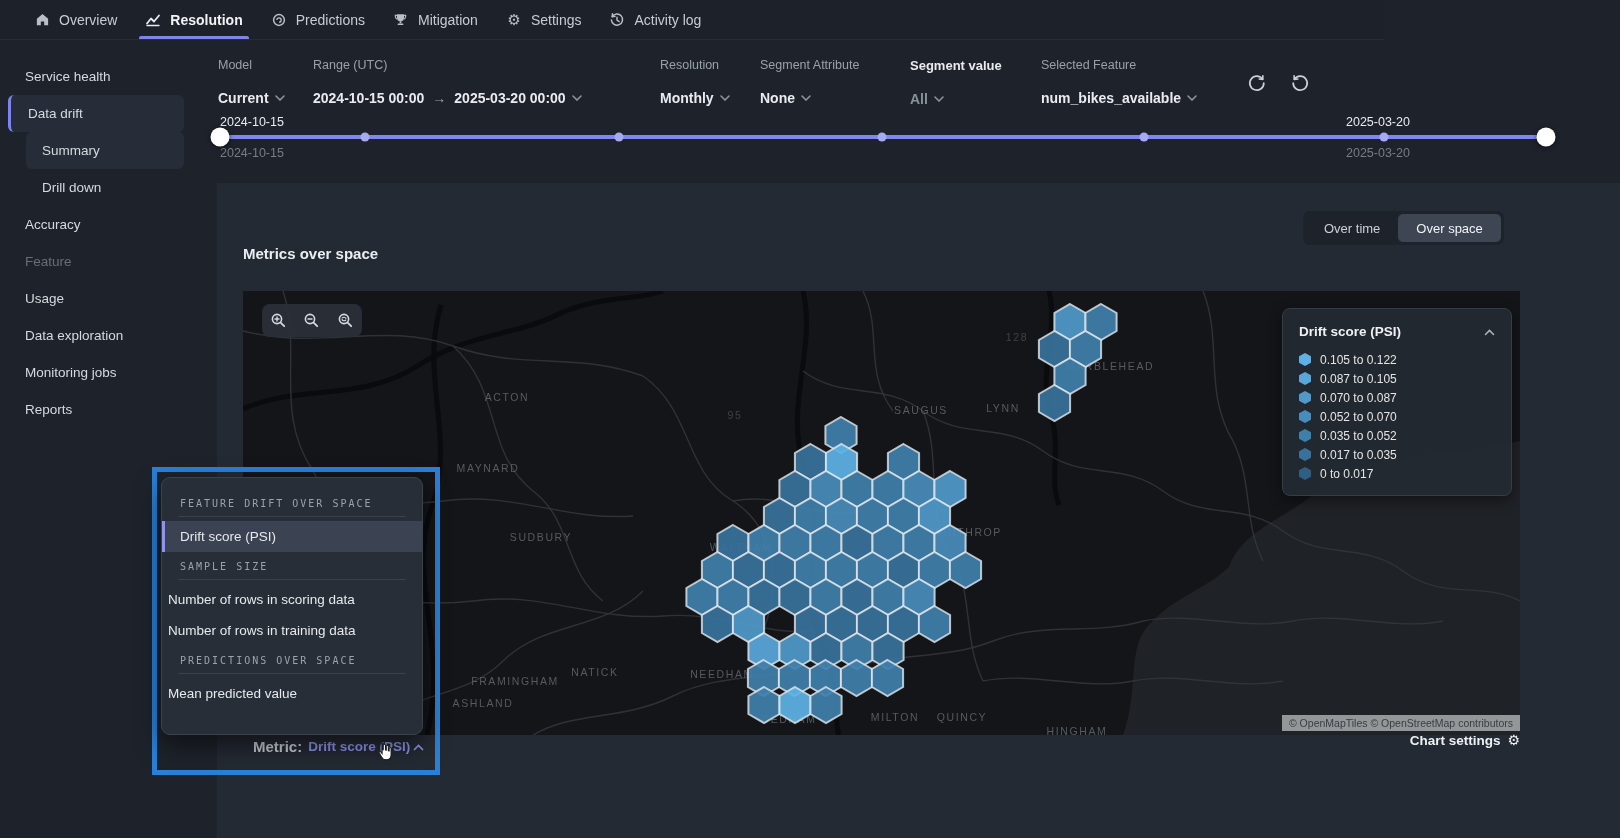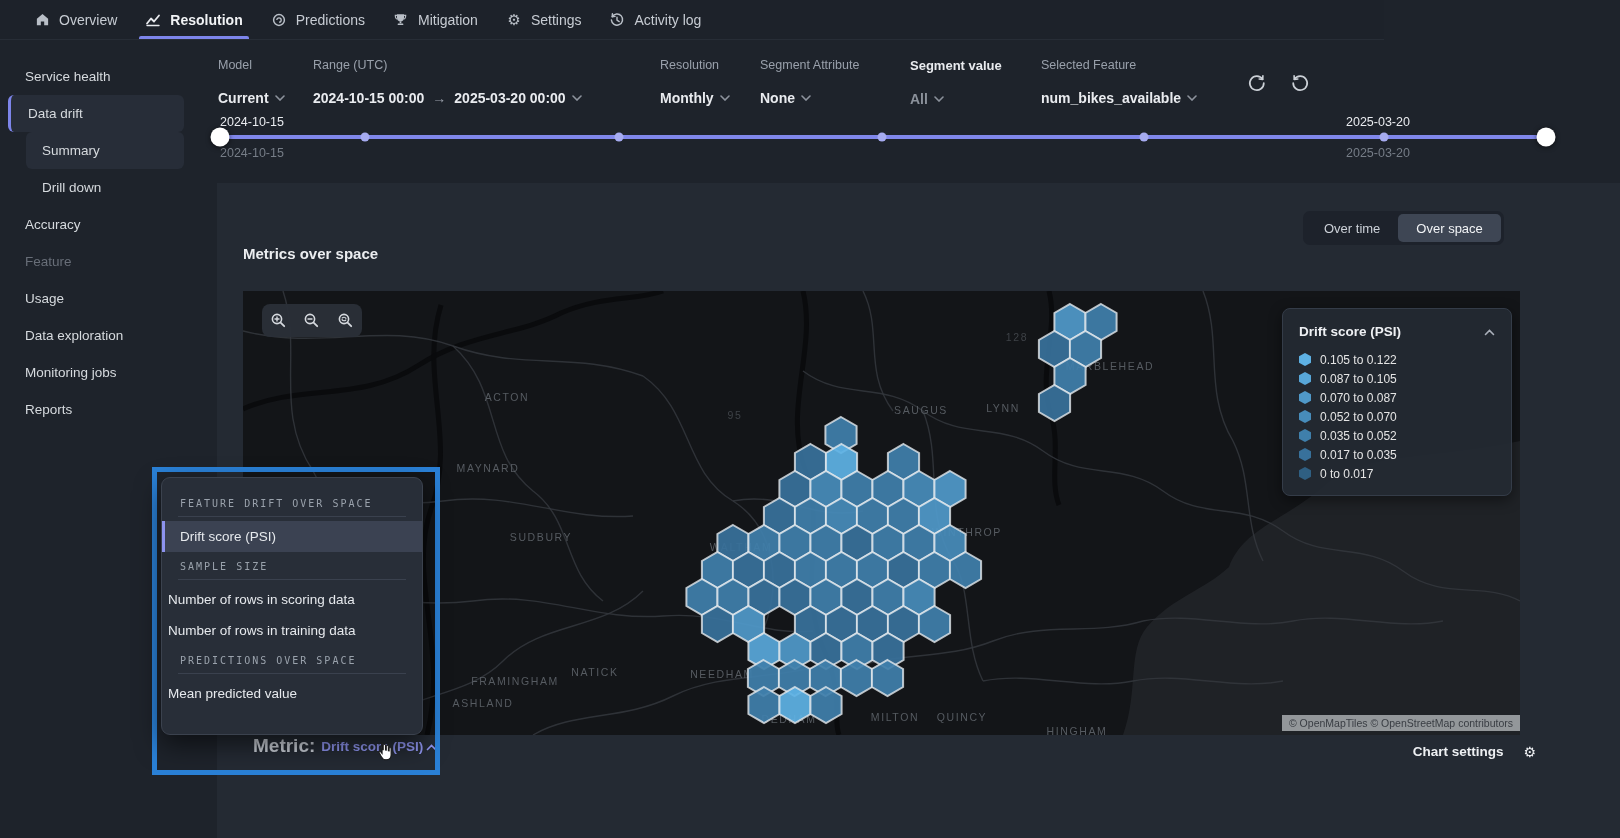--- a/index.html
+++ b/index.html
@@ -83,23 +83,23 @@
     border:1px solid #343c48;border-radius:8px;box-shadow:0 4px 14px rgba(0,0,0,.45);
     padding:13px 16px 12px;box-sizing:border-box;}
   .lg-head{display:flex;align-items:center;justify-content:space-between;margin-bottom:10px;cursor:pointer;}
   .lg-title{font-size:13.5px;font-weight:700;color:#eef0f3;}
   .lg-row{display:flex;align-items:center;gap:9px;height:19px;}
   .lg-sw{width:12px;height:13px;clip-path:polygon(50% 0,100% 25%,100% 75%,50% 100%,0 75%,0 25%);}
   .lg-txt{font-size:12px;color:#e5e5e5;}
 
   
   .metric-row{position:absolute;left:36px;top:550px;height:26px;display:flex;align-items:center;gap:6px;}
-  .metric-pre{font-size:19px;font-weight:700;color:#c9ced6;}
+  .metric-pre{font-size:15px;font-weight:700;color:#c9ced6;}
   .metric-val{font-size:13.5px;font-weight:700;color:#8e94ef;cursor:pointer;display:flex;align-items:center;gap:3px;}
-  .chart-settings{position:absolute;right:84px;top:550px;height:26px;display:flex;align-items:flex-end;gap:20px;cursor:pointer;}
+  .chart-settings{position:absolute;right:100px;top:550px;height:26px;display:flex;align-items:flex-start;gap:7px;cursor:pointer;}
   .cs-lab{font-size:13.5px;font-weight:700;color:#eef0f3;}
   .cs-gear{font-size:14px;color:#eef0f3;line-height:1;}
 
   
   .annotation{position:absolute;left:152px;top:467px;width:288px;height:308px;
     border:5px solid #2a80d6;box-sizing:border-box;z-index:50;pointer-events:none;}
   .dropdown{position:absolute;left:161px;top:477px;width:262px;height:258px;background:#282e38;
     border:1px solid #3b424e;border-radius:9px;box-shadow:0 10px 26px rgba(0,0,0,.55);
     box-sizing:border-box;z-index:51;padding-top:11px;overflow:hidden;}
   .dd-header{margin:9px 18px 7px;font-family:"DejaVu Sans Mono",monospace;font-size:10px;

